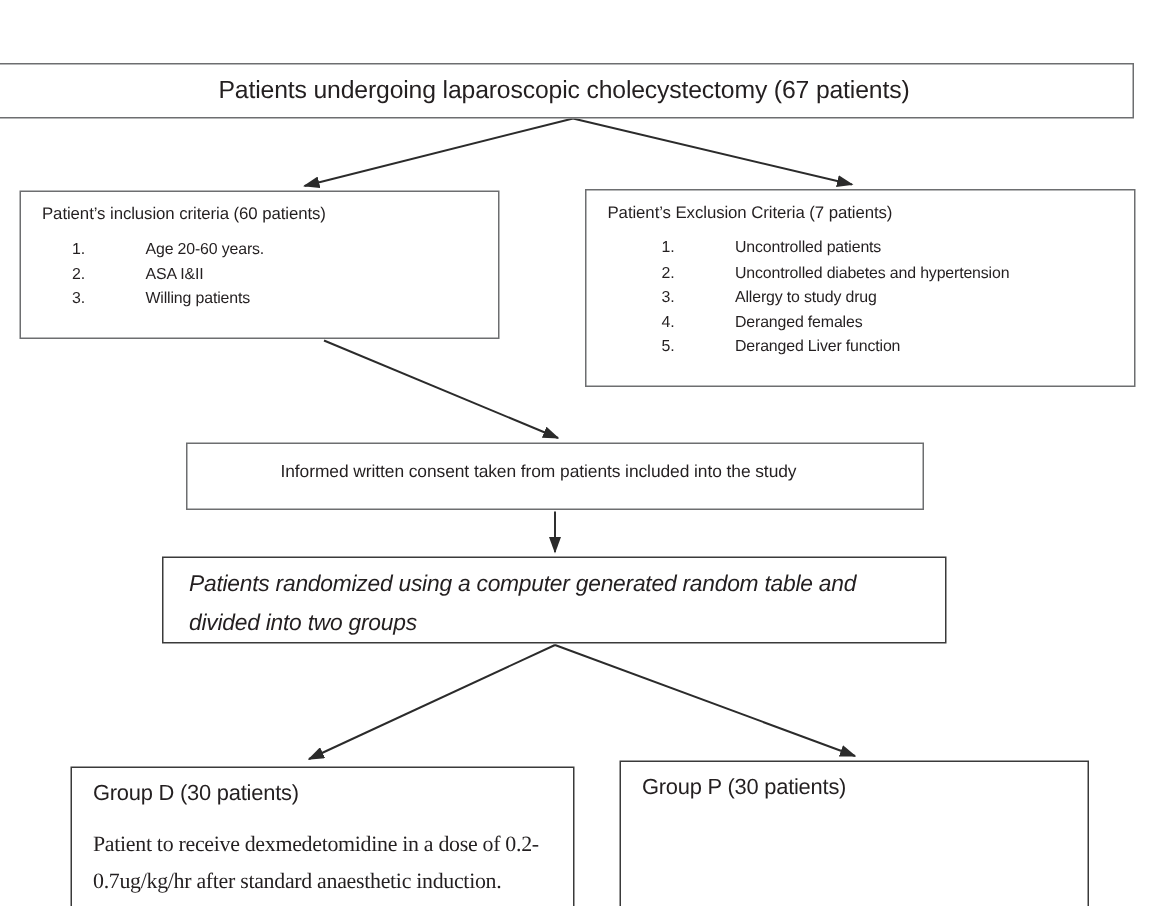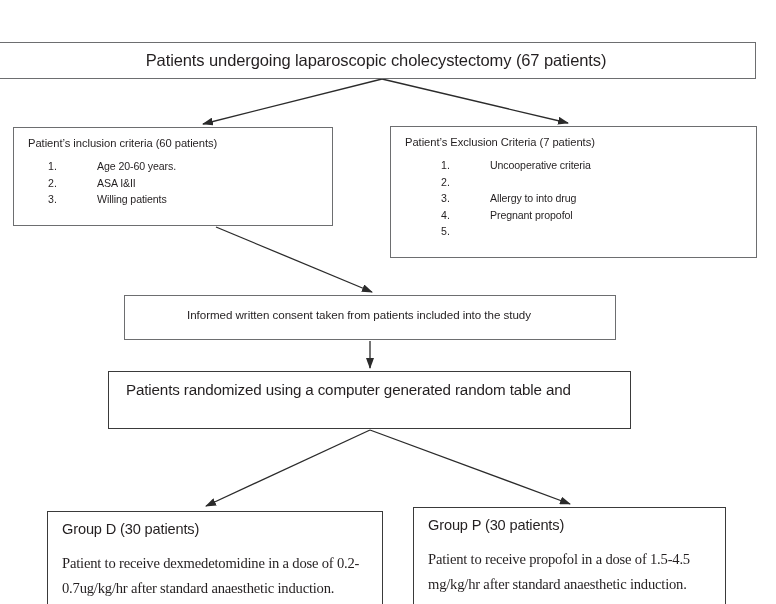--- a/index.html
+++ b/index.html
@@ -106,20 +106,21 @@
     padding: 12px 0 0 18px;
     letter-spacing: -0.05px;
   }
 
   
   #node-random {
     left: 108px;
     top: 337px;
     width: 523px;
     height: 58px;
+    font-style: italic;
   }
   #node-random .body {
     font-size: 15.2px;
     line-height: 26px;
     padding: 5px 0 0 17px;
     letter-spacing: -0.15px;
   }
 
   
   #node-group-d {
@@ -190,52 +191,54 @@
         <span class="txt">Willing patients</span>
       </li>
     </ul>
   </div>
 
   <div class="node" id="node-exclusion">
     <div class="crit-head">Patient’s Exclusion Criteria (7 patients)</div>
     <ul class="crit-list">
       <li>
         <span class="num">1.</span>
-        <span class="txt">Uncooperative criteria</span>
+        <span class="txt">Uncontrolled patients</span>
       </li>
       <li>
         <span class="num">2.</span>
+        <span class="txt">Uncontrolled diabetes and hypertension</span>
       </li>
       <li>
         <span class="num">3.</span>
-        <span class="txt">Allergy to into drug</span>
+        <span class="txt">Allergy to study drug</span>
       </li>
       <li>
         <span class="num">4.</span>
-        <span class="txt">Pregnant propofol</span>
+        <span class="txt">Deranged females</span>
       </li>
       <li>
         <span class="num">5.</span>
+        <span class="txt">Deranged Liver function</span>
       </li>
     </ul>
   </div>
 
   <div class="node" id="node-consent">
     <div class="body">Informed written consent taken from patients included into the study</div>
   </div>
 
   <div class="node dark" id="node-random">
     <div class="body">
       <div>Patients randomized using a computer generated random table and</div>
+      <div>divided into two groups</div>
     </div>
   </div>
 
   <div class="node dark" id="node-group-d">
     <div class="grp-title">Group D (30 patients)</div>
     <div class="grp-body">Patient to receive dexmedetomidine  in a dose of 0.2-0.7ug/kg/hr after standard anaesthetic induction.</div>
   </div>
 
   <div class="node dark" id="node-group-p">
     <div class="grp-title">Group P (30 patients)</div>
-    <div class="grp-body">Patient to receive propofol in a dose of 1.5-4.5 mg/kg/hr after standard anaesthetic induction.</div>
   </div>
 
 </div>
 
 </body></html>

